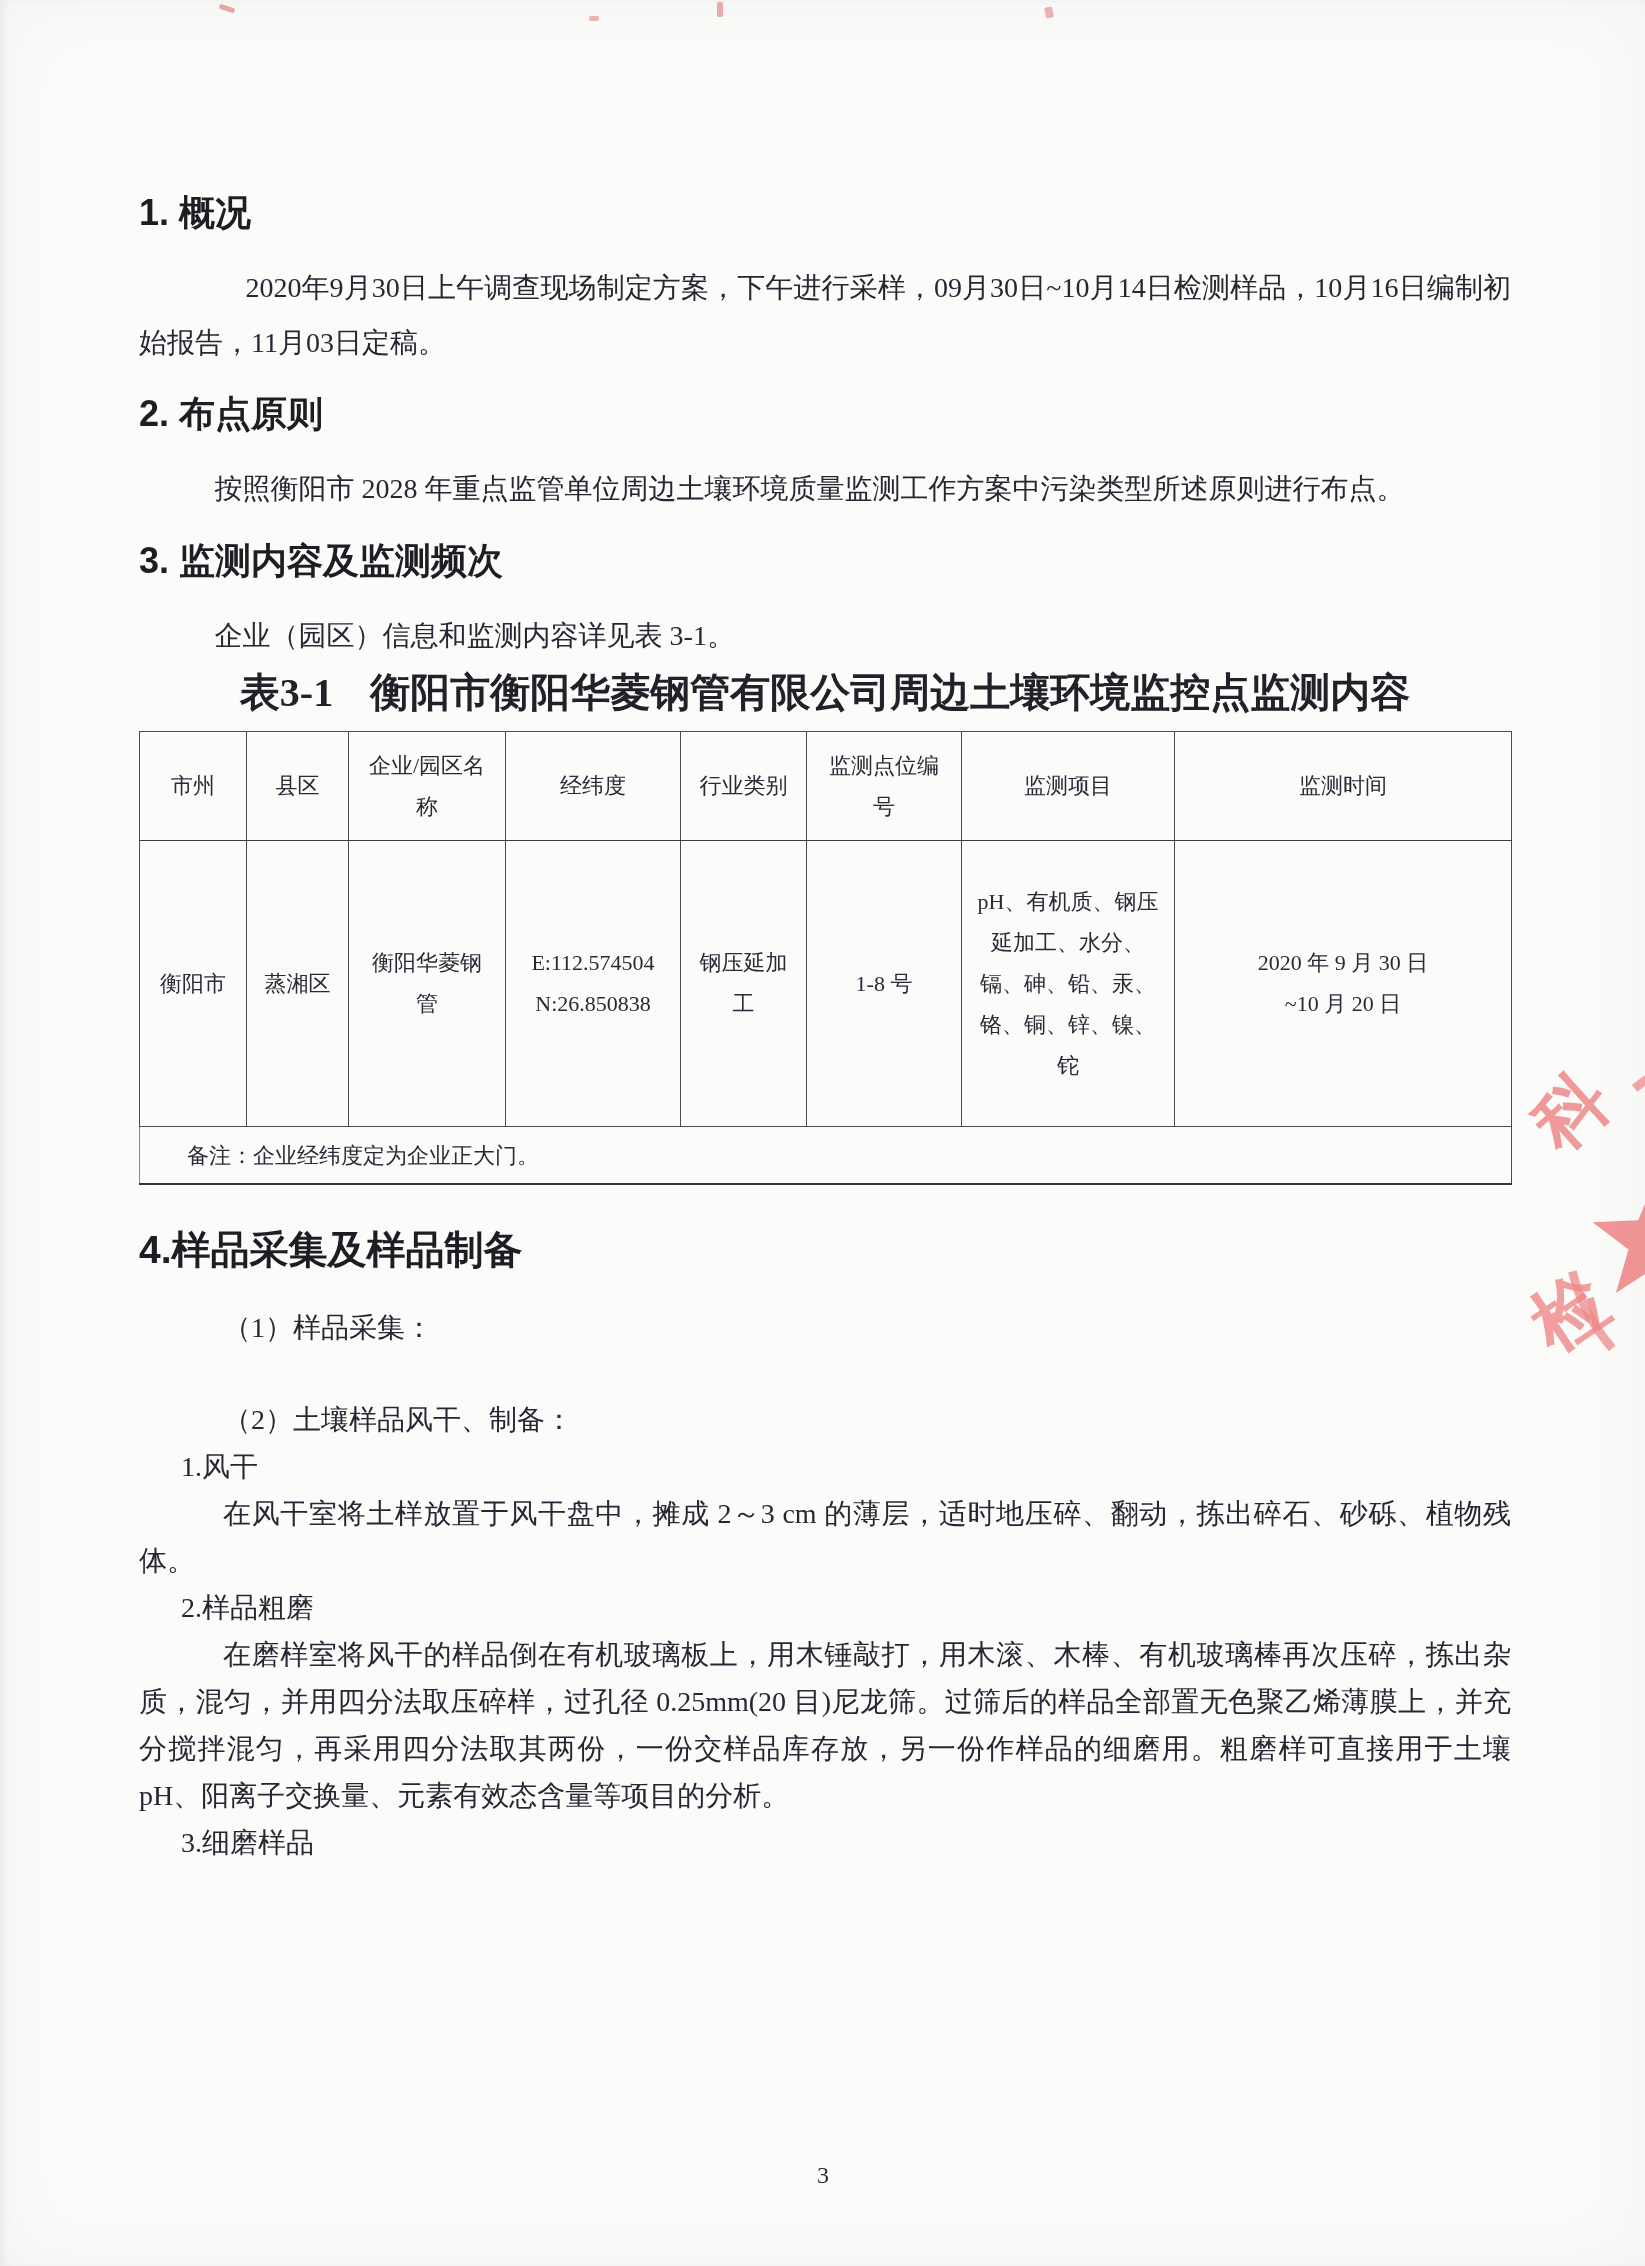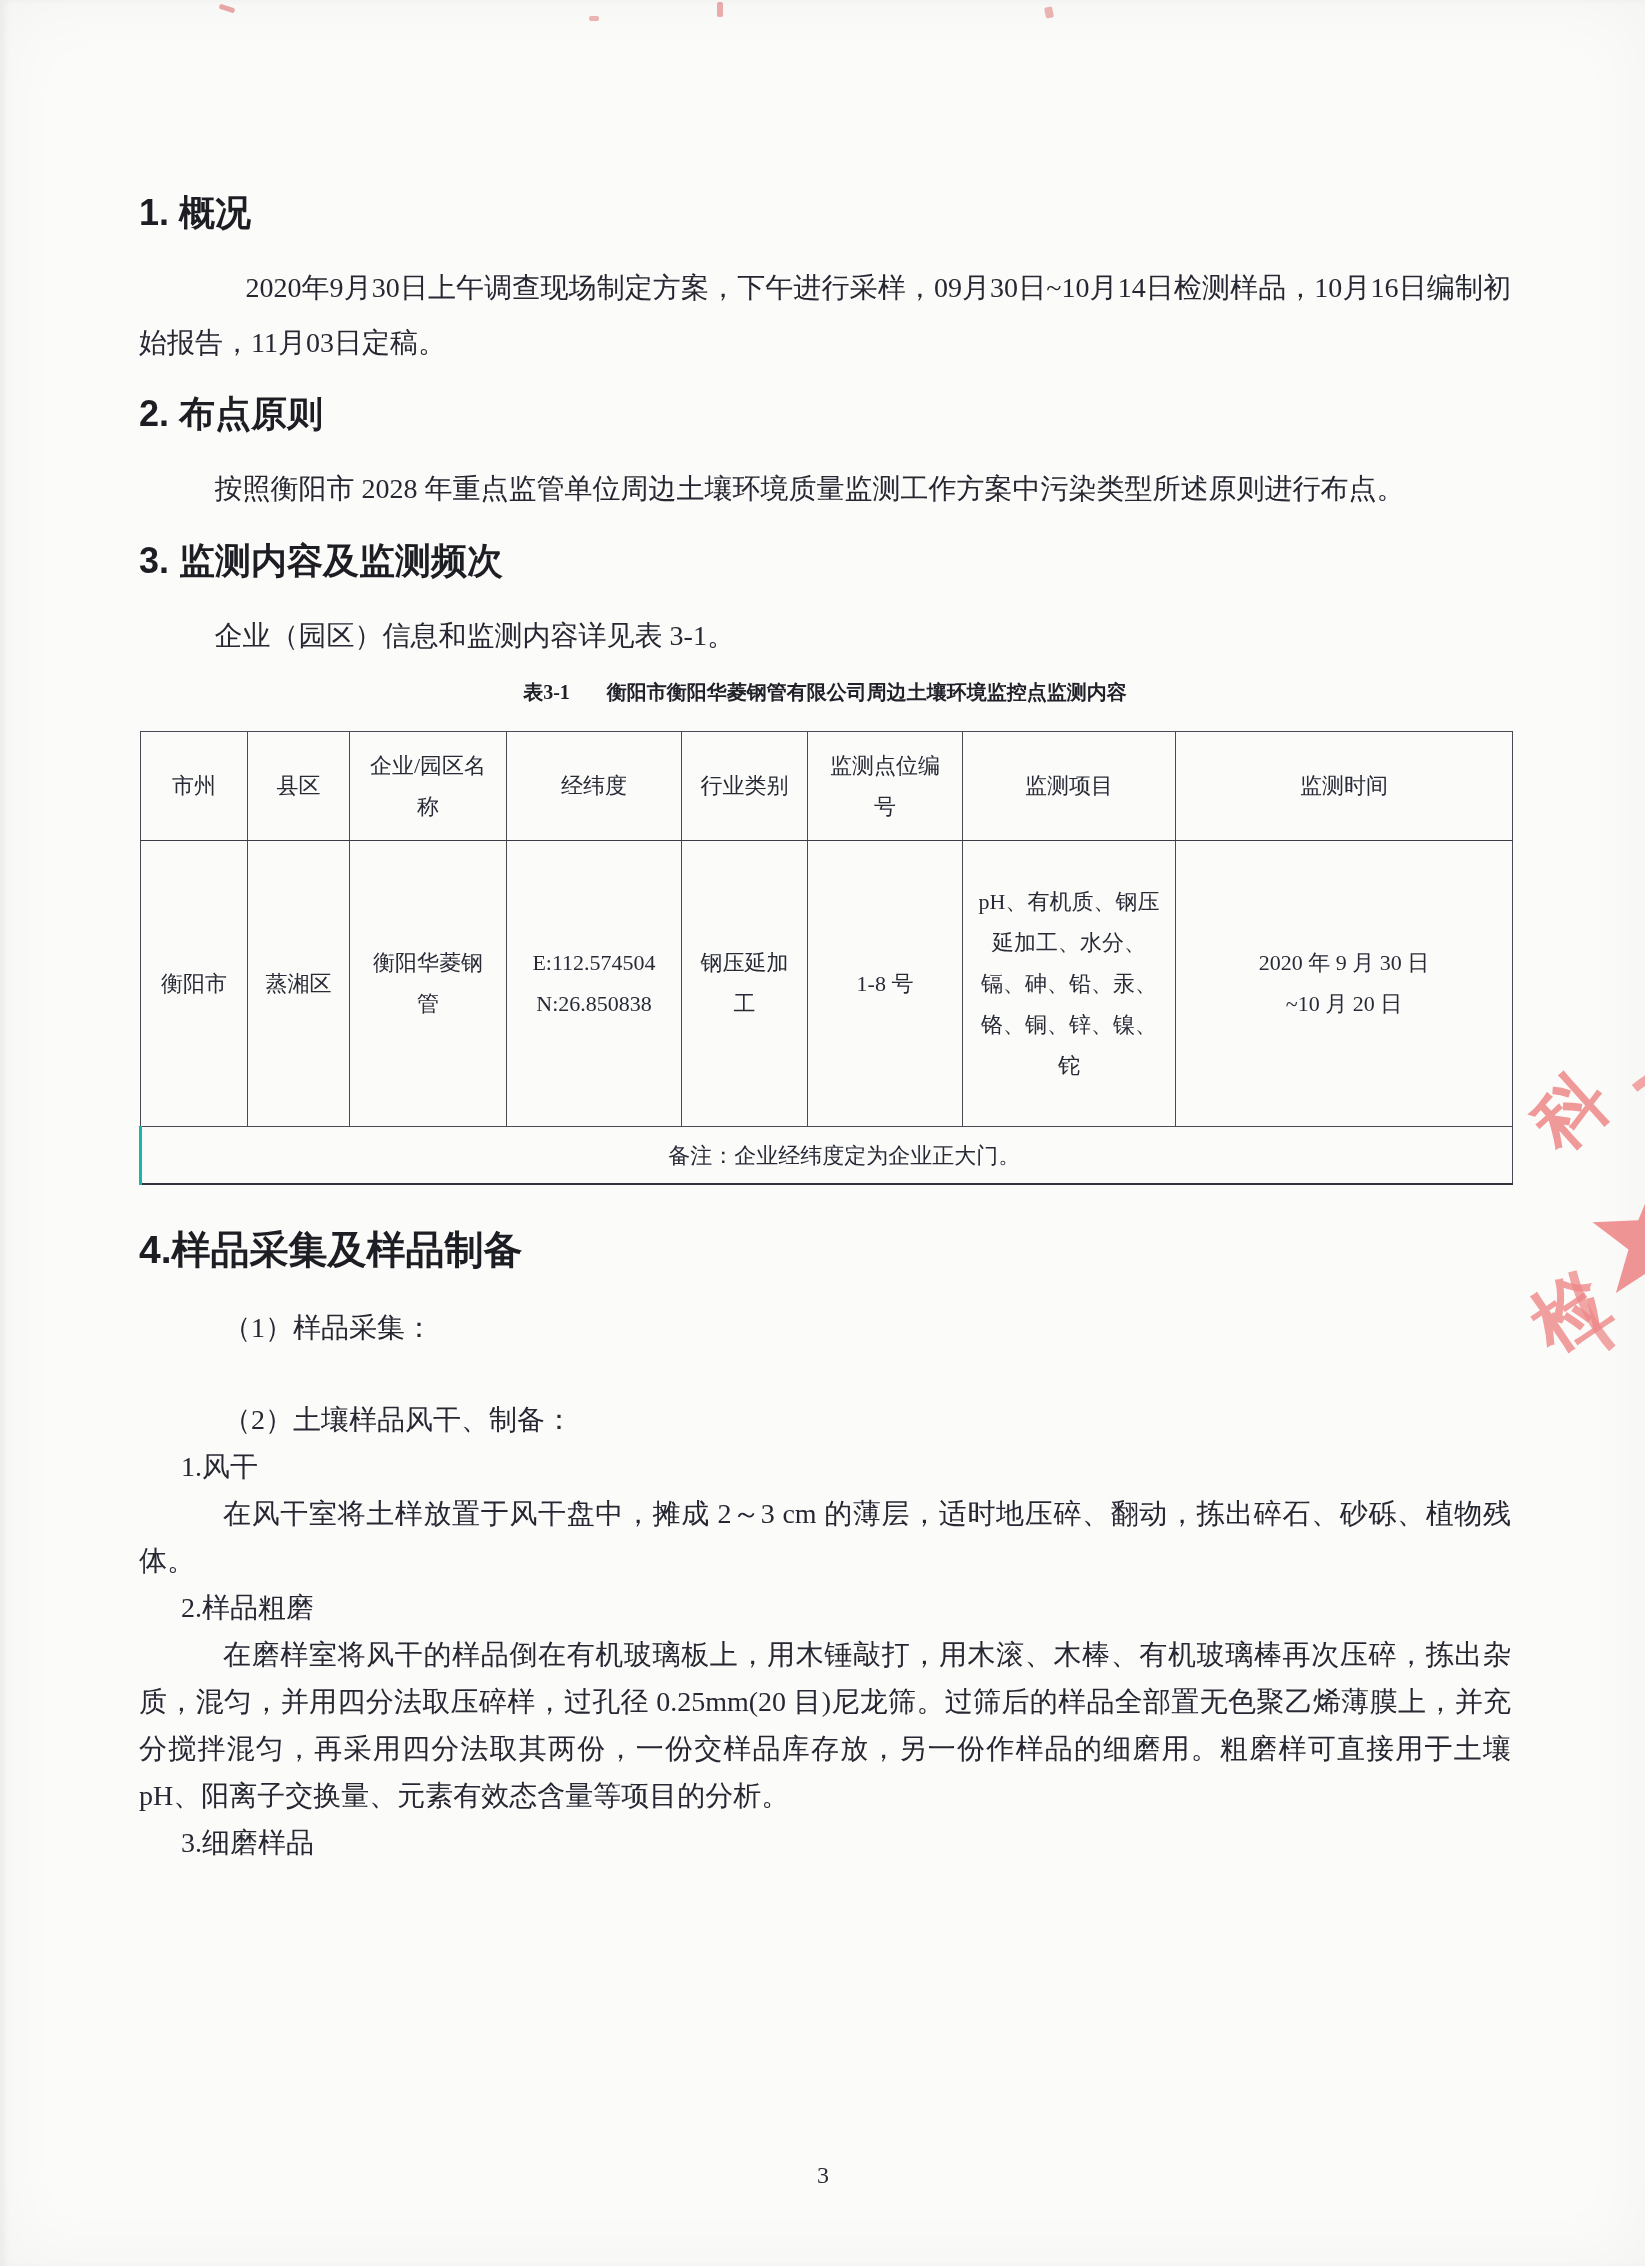--- a/index.html
+++ b/index.html
@@ -19,21 +19,21 @@
     font-size:36px;line-height:1.25;
     margin:9.7px 0 25px 0;
   }
   h1.first{margin-top:0;}
   h2.big4{font-size:39px;margin:41px 0 29px 0;}
   p.body{font-size:28px;line-height:55px;margin:0 0 21.3px 0;text-align:justify;}
   p.body.ind38{text-indent:3.8em;}
   p.body.ind27{text-indent:2.7em;}
   p.body.single{margin-bottom:1.9px;}
   .caption{
-    font-size:20px;font-weight:bold;color:#21212a;
+    font-size:40px;font-weight:bold;color:#21212a;
     text-align:center;margin:7.8px 0 15.5px 0;line-height:45px;
   }
   .caption .cap-label{margin-right:37px;}
   table.t31{
     width:1372px;border-collapse:collapse;table-layout:fixed;
     font-size:22px;line-height:41px;color:#282a36;
     border-top:1.9px solid #3c3c46;border-bottom:2.9px solid #33333d;
     margin:0 0 39px 0;
   }
   table.t31 th, table.t31 td{
@@ -41,21 +41,21 @@
     text-align:center;vertical-align:middle;padding:5.8px 12.6px;
     word-break:break-word;
   }
   table.t31 thead tr{height:109px;}
   table.t31 thead th{border-bottom:1.9px solid #3c3c46;}
   table.t31 tr.datarow{height:286px;}
   td.c-coord{text-align:left;white-space:pre-line;word-break:break-all;padding-left:16.5px;}
   td.c-items{padding:5.8px 33px;}
   .time-inner{max-width:177px;margin:0 auto;}
   tr.noterow{height:58px;}
-  tr.noterow td{text-align:center;padding-left:47px;border-left:3px solid #14b8a6;}
+  tr.noterow td{text-align:left;padding-left:47px;border-left:1px solid #14b8a6;}
   .sec4 p{font-size:28px;line-height:47px;margin:0;text-align:justify;}
   .lbl-paren{text-indent:3em;}
   .step-lbl{text-indent:1.5em;}
   .step-body{text-indent:3em;}
   .gap-before{margin-top:45px !important;}
   .pageno{
     position:absolute;left:0;right:0;top:2162px;
     text-align:center;font-size:24px;color:#2c2c36;
   }
   

